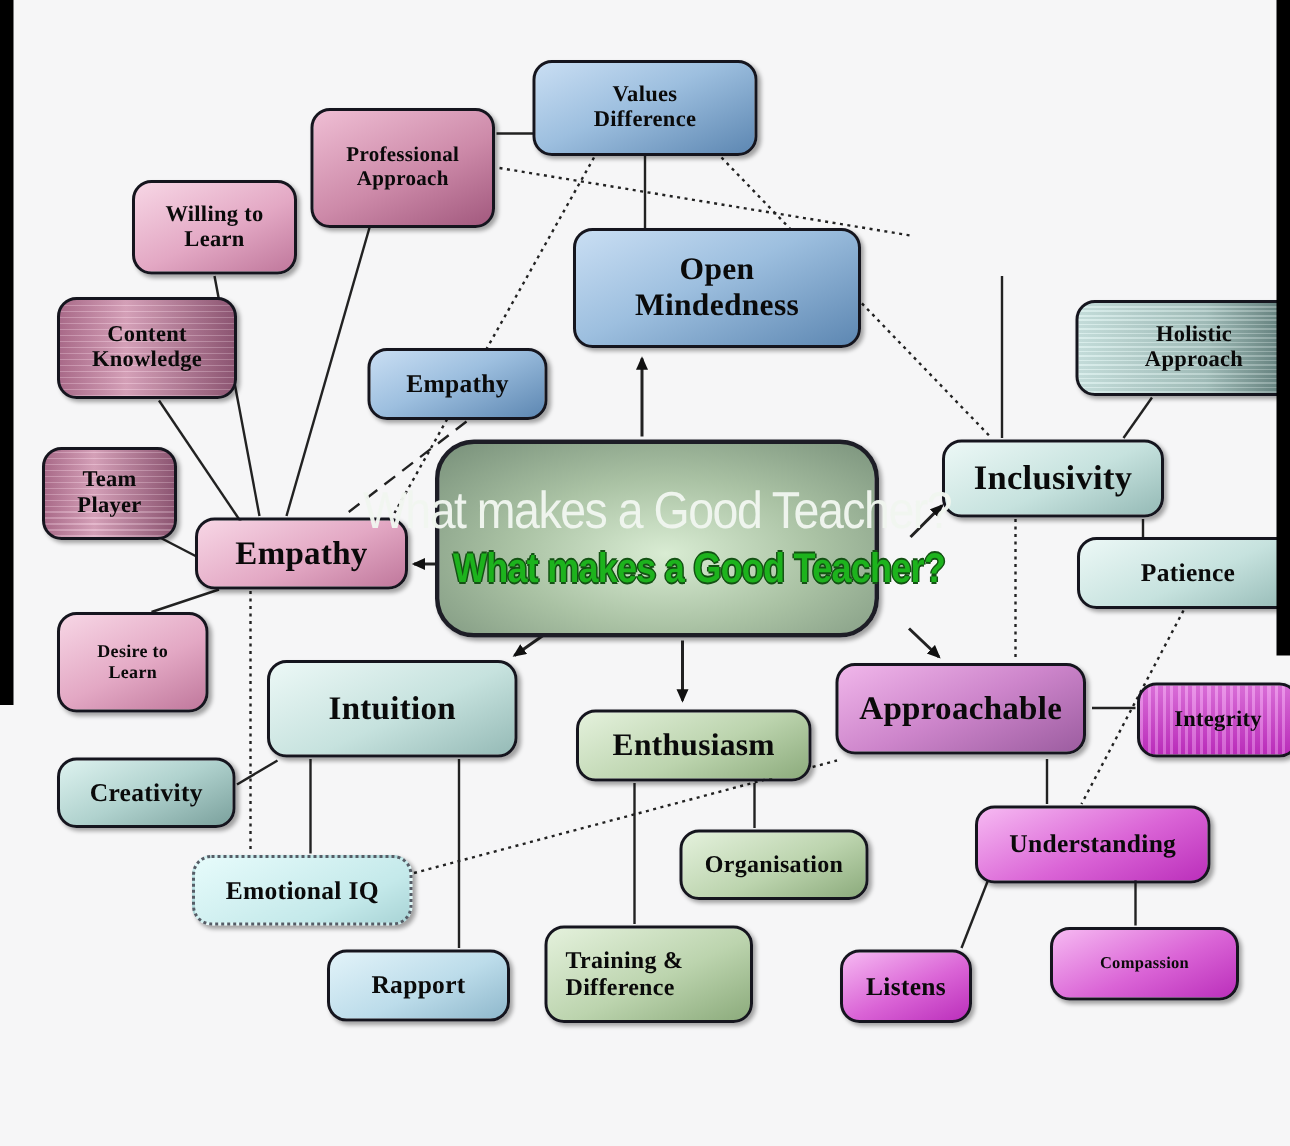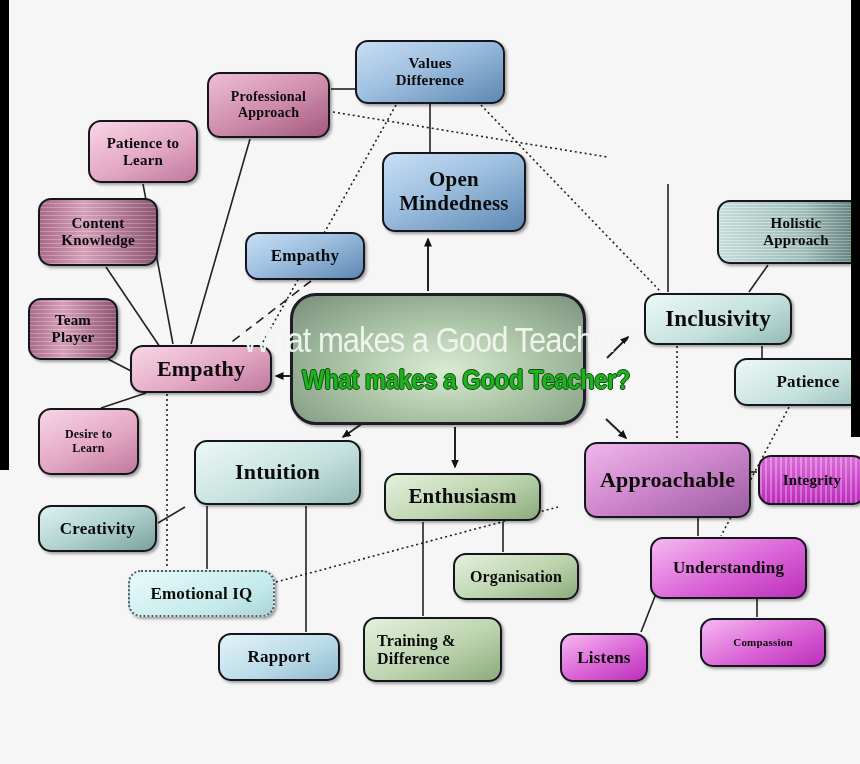--- a/index.html
+++ b/index.html
@@ -18,21 +18,21 @@
     box-shadow:2px 2px 3px rgba(0,0,0,0.35);
     letter-spacing:0.2px;
   }
   .node span{display:block;white-space:nowrap;}
   .align-left{align-items:flex-start;padding-left:12px;text-align:left;}
   
   .blue{background:linear-gradient(155deg,#c9def3 0%,#9dbfdf 45%,#5d87b2 100%);}
   .blue-light{background:linear-gradient(155deg,#e2f3f9 0%,#bcdcea 55%,#8fb8cc 100%);}
   .teal{background:linear-gradient(155deg,#ddf2ef 0%,#b0d2ce 50%,#7b a  100%);}
   .teal{background:linear-gradient(155deg,#ddf2ef 0%,#b0d2ce 50%,#7ba19d 100%);}
-  .teal-light{background:linear-gradient(155deg,#ecf8f6 0%,#c6e2de 55%,#95bab6 100%);margin-left:16px;}
+  .teal-light{background:linear-gradient(155deg,#ecf8f6 0%,#c6e2de 55%,#95bab6 100%);}
   .teal-stripe-dark{
     background:
       repeating-linear-gradient(0deg,rgba(255,255,255,0.22) 0 1px,rgba(0,0,0,0.06) 1px 3px),
       linear-gradient(90deg,#cfe9e6 0%,#a9c6c2 55%,#54726f 100%);}
   .pink{background:linear-gradient(155deg,#f7d6e5 0%,#e3a8c4 55%,#c0789c 100%);}
   .pink-dark{background:linear-gradient(155deg,#efbed4 0%,#cd8aa9 55%,#a2597e 100%);}
   .mauve-stripe{
     background:
       repeating-linear-gradient(0deg,rgba(255,255,255,0.20) 0 1px,rgba(0,0,0,0.05) 1px 4px),
       linear-gradient(90deg,#b27090 0%,#dfa8c1 38%,#945a78 100%);}
@@ -106,33 +106,33 @@
         <line x1="789" y1="407" x2="721" y2="536" stroke="#222222" stroke-width="1.6" stroke-dasharray="2 3"></line>
         <line x1="276" y1="582" x2="558" y2="507" stroke="#222222" stroke-width="1.6" stroke-dasharray="2 3"></line>
         <line x1="167" y1="394" x2="167" y2="568" stroke="#222222" stroke-width="1.6" stroke-dasharray="2 3"></line>
         <line x1="311" y1="281" x2="229" y2="344" stroke="#222222" stroke-width="1.6" stroke-dasharray="9 6"></line>
       </g>
   </svg>
 <div class="node blue" style="left: 355px; top: 40px; width: 150px; height: 64px; font-size: 15px;">
       <span>Values</span>
       <span>Difference</span>
     </div>
-    <div class="node pink-dark" style="left: 207px; top: 72px; width: 123px; height: 66px; font-size: 14px;">
+    <div class="node pink-dark" style="left: 207px; top: 72px; width: 123px; height: 80px; font-size: 14px;">
       <span>Professional</span>
       <span>Approach</span>
     </div>
     <div class="node pink" style="left: 88px; top: 120px; width: 110px; height: 63px; font-size: 15px;">
-      <span>Patience to</span>
+      <span>Willing to</span>
       <span>Learn</span>
     </div>
     <div class="node mauve-stripe" style="left: 38px; top: 198px; width: 120px; height: 68px; font-size: 15px;">
       <span>Content</span>
       <span>Knowledge</span>
     </div>
-    <div class="node blue" style="left: 382px; top: 152px; width: 144px; height: 80px; font-size: 21px;">
+    <div class="node blue" style="left: 382px; top: 152px; width: 192px; height: 80px; font-size: 21px;">
       <span>Open</span>
       <span>Mindedness</span>
     </div>
     <div class="node teal-stripe-dark" style="left: 717px; top: 200px; width: 158px; height: 64px; font-size: 15px;">
       <span>Holistic</span>
       <span>Approach</span>
     </div>
     <div class="node blue" style="left: 245px; top: 232px; width: 120px; height: 48px; font-size: 17px;">
       <span>Empathy</span>
     </div>
@@ -149,33 +149,33 @@
     <div class="node teal-light" style="left: 718px; top: 358px; width: 148px; height: 48px; font-size: 17px;">
       <span>Patience</span>
     </div>
     <div class="node pink" style="left: 38px; top: 408px; width: 101px; height: 67px; font-size: 12px;">
       <span>Desire to</span>
       <span>Learn</span>
     </div>
     <div class="node teal-light" style="left: 178px; top: 440px; width: 167px; height: 65px; font-size: 22px;">
       <span>Intuition</span>
     </div>
-    <div class="node magenta" style="left: 584px; top: 442px; width: 167px; height: 76px; font-size: 22px;">
+    <div class="node magenta" style="left: 557px; top: 442px; width: 167px; height: 61px; font-size: 22px;">
       <span>Approachable</span>
     </div>
     <div class="node magenta-stripe" style="left: 758px; top: 455px; width: 108px; height: 50px; font-size: 15px;">
       <span>Integrity</span>
     </div>
     <div class="node green" style="left: 384px; top: 473px; width: 157px; height: 48px; font-size: 21px;">
       <span>Enthusiasm</span>
     </div>
     <div class="node teal" style="left: 38px; top: 505px; width: 119px; height: 47px; font-size: 17px;">
       <span>Creativity</span>
     </div>
-    <div class="node magenta-bright" style="left: 650px; top: 537px; width: 157px; height: 62px; font-size: 17px;">
+    <div class="node magenta-bright" style="left: 650px; top: 537px; width: 157px; height: 52px; font-size: 17px;">
       <span>Understanding</span>
     </div>
     <div class="node cyan-dotted" style="left: 128px; top: 570px; width: 147px; height: 47px; font-size: 17px;">
       <span>Emotional IQ</span>
     </div>
     <div class="node green" style="left: 453px; top: 553px; width: 126px; height: 47px; font-size: 16px;">
       <span>Organisation</span>
     </div>
     <div class="node blue-light" style="left: 218px; top: 633px; width: 122px; height: 48px; font-size: 17px;">
       <span>Rapport</span>

